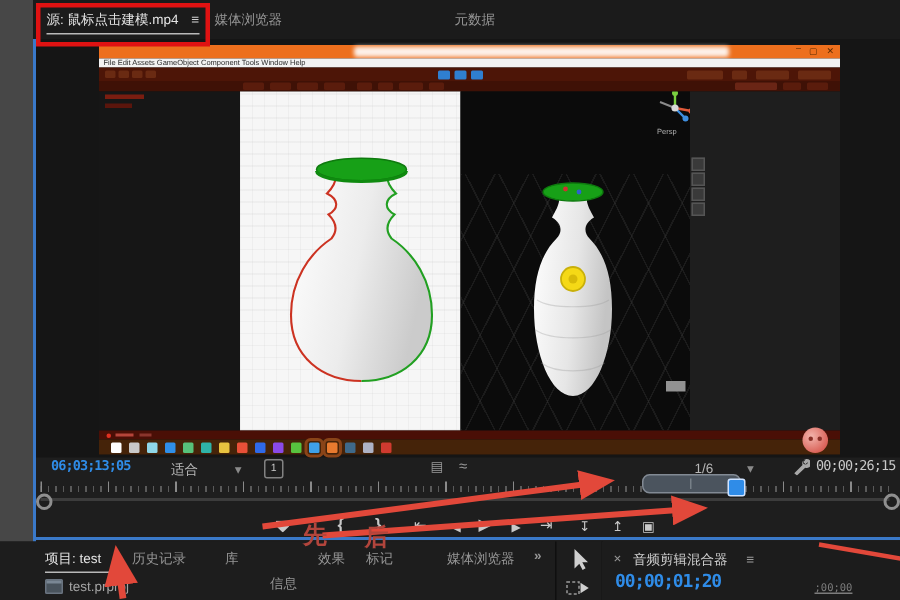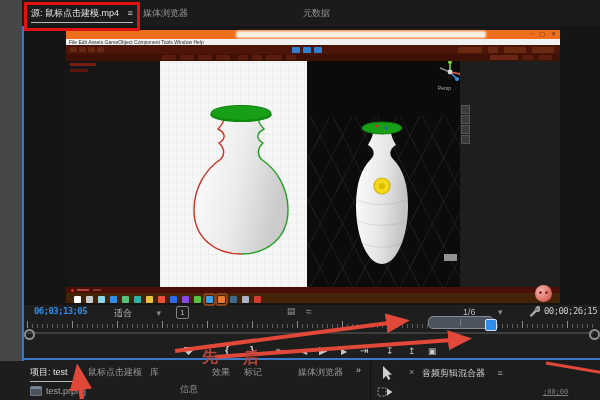--- a/index.html
+++ b/index.html
@@ -221,21 +221,21 @@
     <div class="abs" style="left:0;top:358px;width:578px;height:2px;background:#3a79c9;"></div>
   </div>
 
   <div class="abs" style="left:0;top:361px;width:600px;height:39px;background:#1d1d1d;">
 
     <div class="abs" style="left:0;top:0;width:370px;height:39px;">
       <div class="abs tab active vtext" style="left:30px;top:5px;border-bottom:1px solid #b9b9b9;padding-bottom:2px;">
         <span>项目: test</span>
         <span style="margin-left:5px;color:#cfcfcf;">≡</span>
       </div>
-      <div class="abs tab vtext" style="left:88px;top:5px;">鼠标点击建模</div>
+      <div class="abs tab vtext" style="left:88px;top:5px;">历史记录</div>
       <div class="abs tab vtext" style="left:150px;top:5px;">库</div>
       <div class="abs tab vtext" style="left:180px;top:22px;">信息</div>
       <div class="abs tab vtext" style="left:212px;top:5px;">效果</div>
       <div class="abs tab vtext" style="left:244px;top:5px;">标记</div>
       <div class="abs tab vtext" style="left:298px;top:5px;">媒体浏览器</div>
       <div class="abs tab vtext" style="left:356px;top:4px;font-weight:bold;">»</div>
 
       <div class="abs" style="left:30px;top:25px;width:10px;height:8px;background:#49535c;border:1px solid #6a7480;border-radius:1px;">
         <div style="width:10px;height:2px;background:#7a8794;"></div>
       </div>
@@ -251,20 +251,21 @@
         <path d="M10,2.5 L15.5,6 L10,9.5 Z" fill="#cfcfcf"></path>
       </svg>
     </div>
 
     <div class="abs" style="left:401px;top:0;width:199px;height:39px;background:#1c1c1c;">
       <div class="abs tab vtext" style="left:8px;top:6px;">×</div>
       <div class="abs tab active vtext" style="left:21px;top:6px;color:#cfcfcf;">
         <span>音频剪辑混合器</span>
         <span style="margin-left:10px;color:#9a9a9a;">≡</span>
       </div>
+      <div class="abs mono vtext" style="left:9px;top:19px;font-size:12px;font-weight:bold;letter-spacing:-0.8px;color:#2f8ce8;">00;00;01;20</div>
       <div class="abs mono vtext" style="left:142px;top:27px;font-size:7px;color:#7d7d7d;text-decoration:underline;">;00;00</div>
     </div>
   </div>
 
   <div class="abs" style="left:24px;top:2px;width:110px;height:23px;border:3px solid #e01212;z-index:60;"></div>
 
   <div class="abs annot" style="left:202px;top:347px;z-index:61;">先</div>
   <div class="abs annot" style="left:243px;top:348px;z-index:61;">后</div>
 
   <svg class="abs" style="left:0;top:0;z-index:60;pointer-events:none;" width="600" height="400" viewBox="0 0 600 400">

